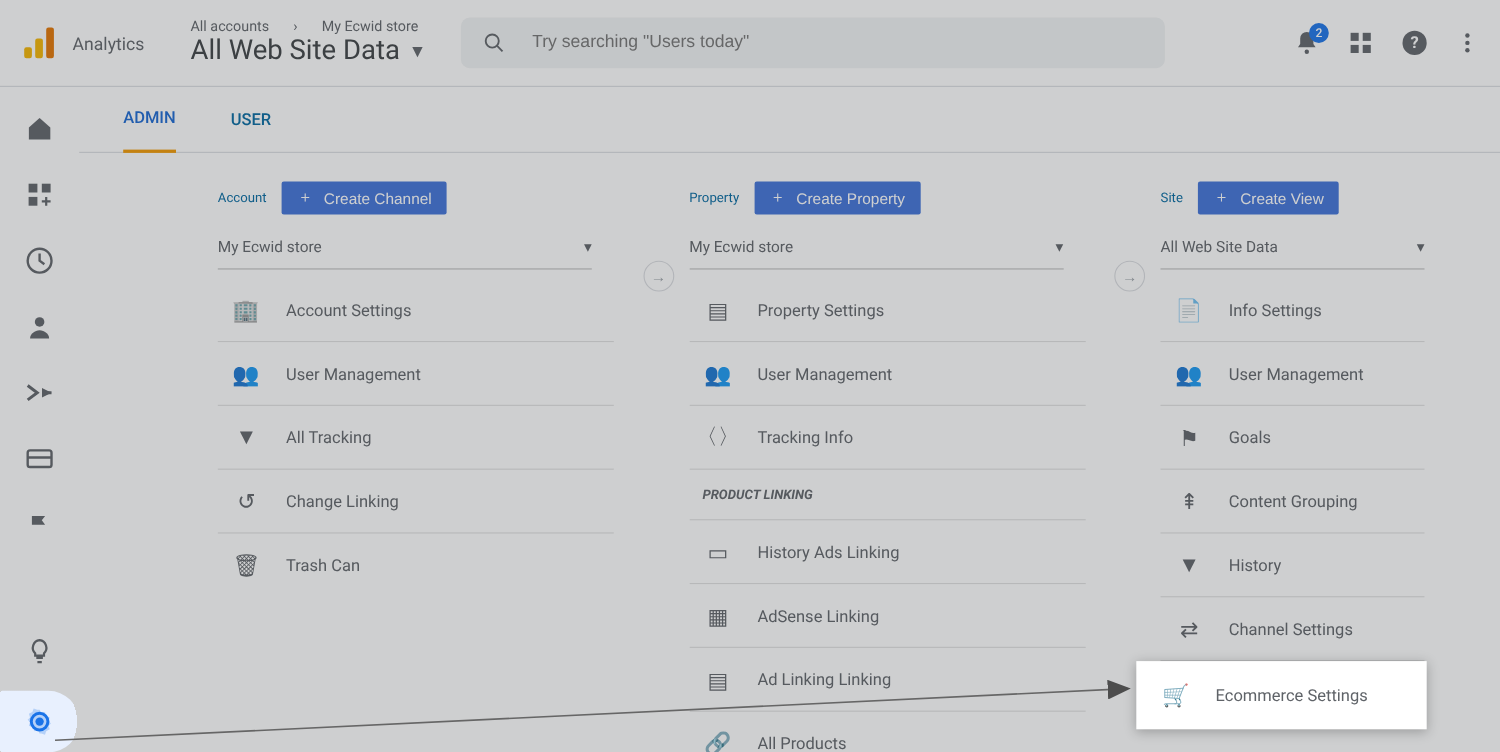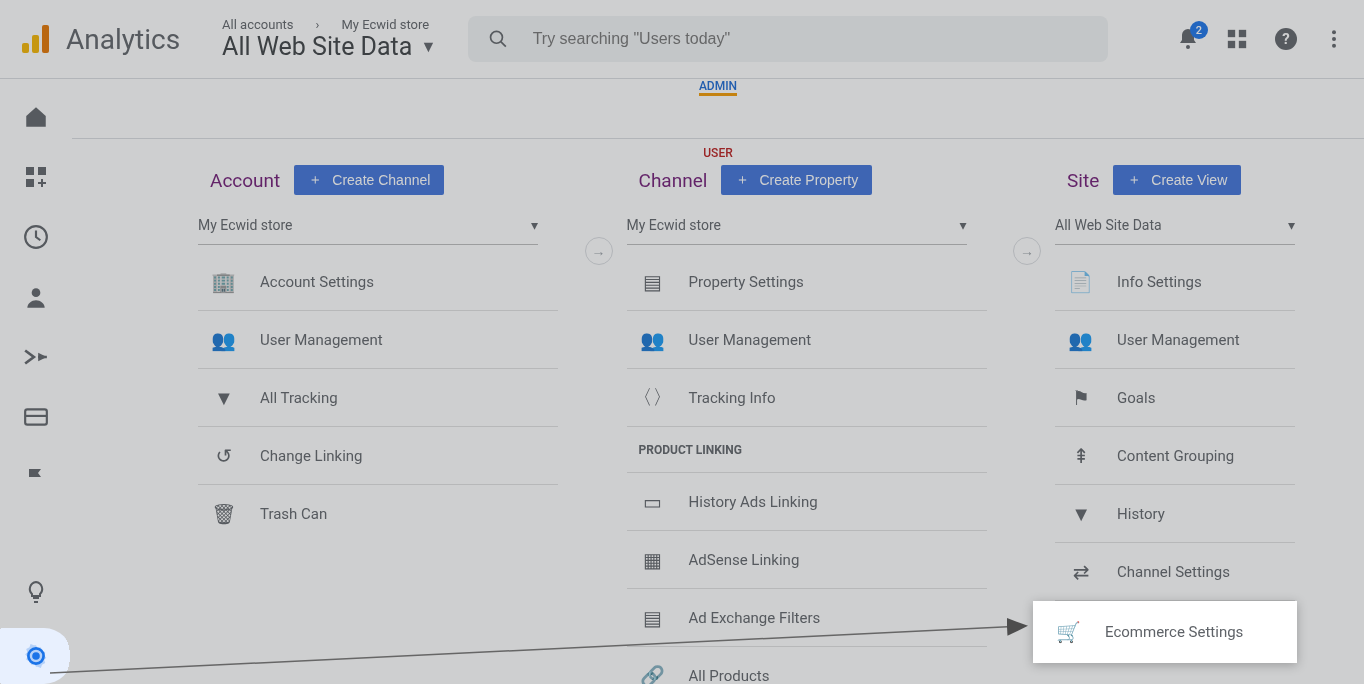--- a/index.html
+++ b/index.html
@@ -26,21 +26,21 @@
   .header {
     height: 79px;
     border-bottom: 1px solid #dadce0;
     display: flex;
     align-items: center;
     padding: 0 20px 0 18px;
     gap: 8px;
   }
   .logo-block { display: flex; align-items: center; gap: 12px; }
   .logo-icon { width: 36px; height: 36px; }
-  .logo-text { font-size: 28px; color: #5f6368; font-weight: 400; }
+  .logo-text { font-size: 16px; color: #5f6368; font-weight: 400; }
 
   .title-block { margin-left: 34px; }
   .breadcrumb { font-size: 13px; color: #5f6368; display: flex; align-items: center; gap: 22px; }
   .title-row { display: flex; align-items: center; gap: 8px; }
   .page-title { font-size: 25px; color: #3c4043; font-weight: 400; }
   .title-caret { color: #5f6368; }
 
   .search-box {
     flex: 1;
     max-width: 640px;
@@ -95,31 +95,30 @@
     background: radial-gradient(circle at 30px 28px, #e8f0fe 40px, transparent 40px);
     border-top-right-radius: 30px;
     border-bottom-right-radius: 30px;
   }
 
   
   .content { position: absolute; top: 79px; left: 72px; right: 0; bottom: 0; }
   .tabs {
     display: flex; gap: 50px; padding: 0 40px;
     border-bottom: 1px solid #dadce0; align-items: center; height: 60px;
-    font-size: 12px;
-    flex-direction: column;
-  }
-  .tab { color: #b91c1c; font-weight: 500; cursor: pointer; height: 60px; display:flex; align-items:center; }
+    font-size: 15px;
+  }
+  .tab { color: #0369a1; font-weight: 500; cursor: pointer; height: 60px; display:flex; align-items:center; }
   .tab.active { color: #1967d2; border-bottom: 3px solid #f29900; }
 
   
   .cols { display: flex; padding: 26px 0 0 126px; gap: 0; position: relative; }
   .col { width: 430px; position: relative; }
   .col-header { display: flex; align-items: center; gap: 14px; margin-bottom: 10px; }
-  .col-label { font-size: 19px; color: #701a75; margin-left: 12px; }
+  .col-label { font-size: 12px; color: #0369a1; }
   .create-btn {
     background: #3f72d8; color: #fff; border: none;
     font-size: 14px; font-weight: 500;
     padding: 6px 14px; border-radius: 2px;
     display: inline-flex; align-items: center; gap: 10px;
     cursor: pointer;
   }
   .selector {
     width: 340px; height: 40px; border-bottom: 1px solid #bdbdbd;
     display:flex; align-items:center; justify-content:space-between;
@@ -127,21 +126,21 @@
   }
 
   .list-item, .list-head {
     width: 360px; min-height: 58px;
     display:flex; align-items:center; gap:22px;
     border-bottom: 1px solid #e0e0e0;
     padding: 0 8px 0 12px;
     color:#5f6368; font-size:15px;
     cursor: pointer;
   }
-  .list-head { font-size: 12px; font-weight: 700; color:#5f6368; cursor:default; min-height:46px; }
+  .list-head { font-size: 12px; font-weight: 700; color:#5f6368; cursor:default; min-height:46px;font-style:italic; }
   .list-item .ico { width: 28px; display:flex; justify-content:center; font-size:20px; }
 
   .transfer-bubble {
     position: absolute; right: 14px; top: 72px;
     width: 28px; height: 28px; border: 1px solid #dadce0; border-radius: 50%;
     background: #fff; display:flex; align-items:center; justify-content:center;
     color:#9aa0a6; font-size:14px;
   }
 
   
@@ -333,21 +332,21 @@
         <span>Change Linking</span>
       </div>
       <div class="list-item" style="border-bottom:none;">
         <span class="ico">🗑</span>
         <span>Trash Can</span>
       </div>
     </div>
 
     <div class="col">
       <div class="col-header">
-        <span class="col-label">Channel</span>
+        <span class="col-label">Property</span>
         <button class="create-btn">
           <span>＋</span>
           <span>Create Property</span>
         </button>
       </div>
       <div class="selector">
         <span>My Ecwid store</span>
         <span>▾</span>
       </div>
       <div class="transfer-bubble">→</div>
@@ -368,21 +367,21 @@
       <div class="list-item">
         <span class="ico">▭</span>
         <span>History Ads Linking</span>
       </div>
       <div class="list-item">
         <span class="ico">▦</span>
         <span>AdSense Linking</span>
       </div>
       <div class="list-item">
         <span class="ico">▤</span>
-        <span>Ad Exchange Filters</span>
+        <span>Ad Linking Linking</span>
       </div>
       <div class="list-item" style="border-bottom:none;">
         <span class="ico">🔗</span>
         <span>All Products</span>
       </div>
     </div>
 
     <div class="col" style="width:310px;">
       <div class="col-header">
         <span class="col-label">Site</span>

